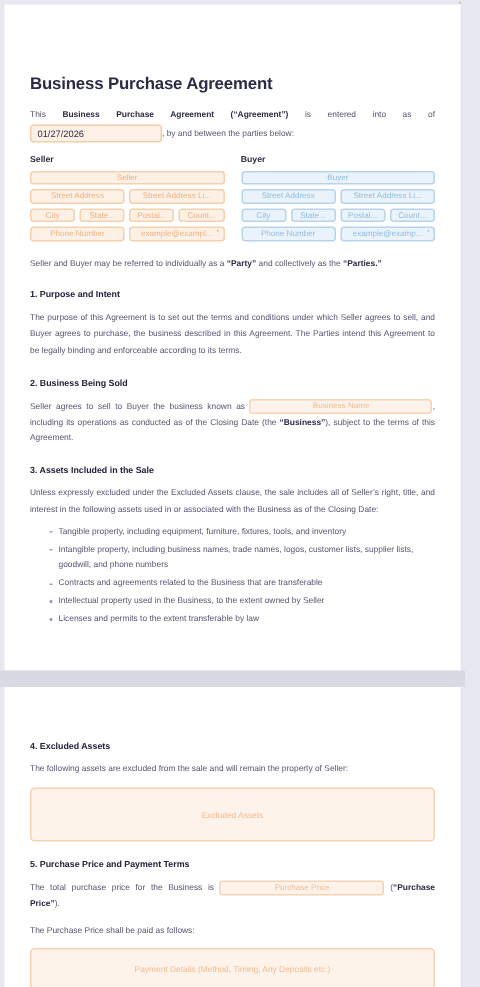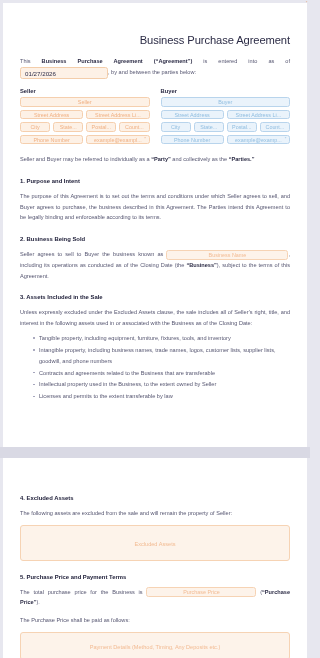--- a/index.html
+++ b/index.html
@@ -38,26 +38,26 @@
   .page-2 {
     padding-top: 37px;
     height: 200px;
   }
   .top-strip {
     height: 3px;
     background: #e7e7ef;
   }
 
   .doc-title {
-    text-align: right;
+    text-align: left;
     font-size: 11.2px;
-    font-weight: normal;
+    font-weight: bold;
     color: #2b2b45;
     letter-spacing: -0.1px;
-    margin: 0 0 10px 0;
+    margin: 16px 0 10px 0;
   }
   .body-text {
     font-size: 5.6px;
     line-height: 1.92;
     color: #565671;
     text-align: justify;
     margin: 0;
   }
   .body-text b, .body-text strong { color: #2b2b45; font-weight: bold; }
 

